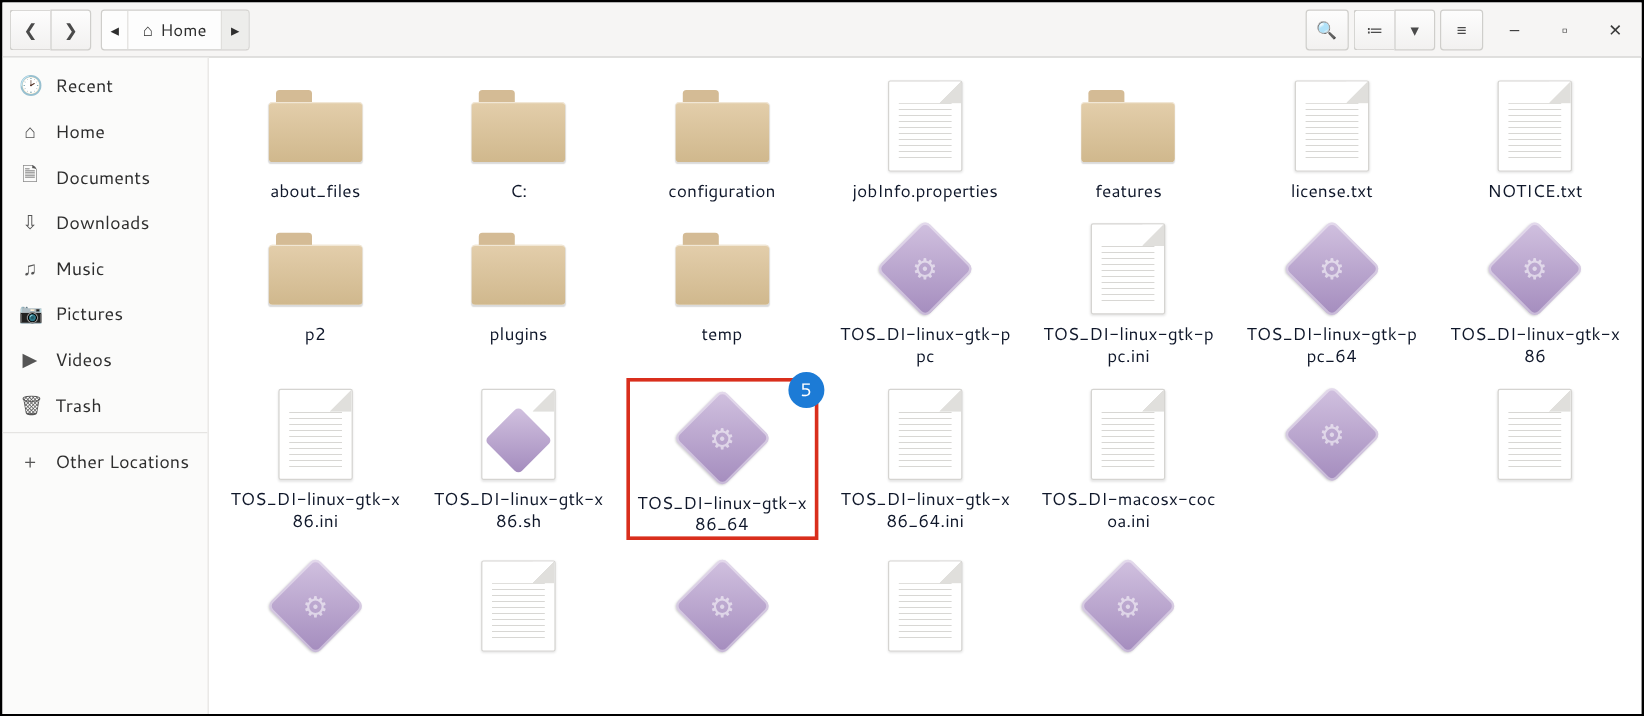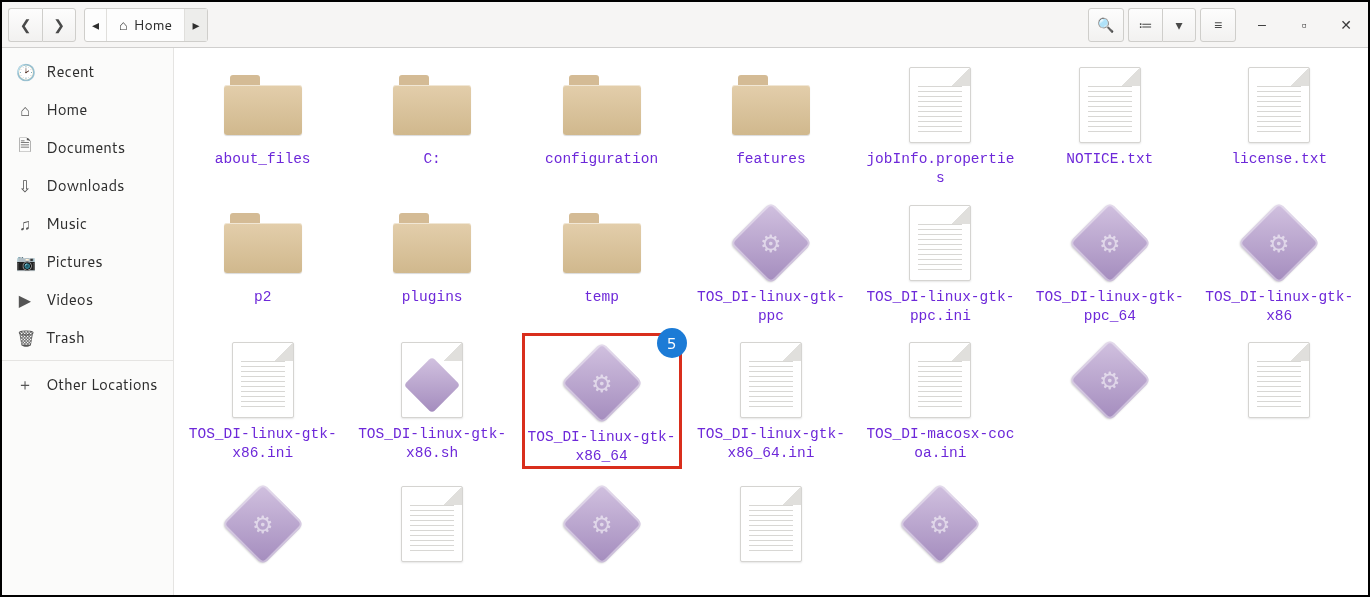--- a/index.html
+++ b/index.html
@@ -26,21 +26,21 @@
 .sidebar { width: 172px; border-right: 1px solid #e5e4e2; background: #fbfbfa; padding-top: 4px; overflow-y: auto; }
 .side-item { height: 38px; display: flex; align-items: center; gap: 12px; padding: 0 14px; font-size: 15px; color: #2e2e2e; cursor: pointer; }
 .side-item .ico { width: 18px; text-align: center; color: #555; font-size: 16px; }
 .side-sep { height: 1px; background: #e5e4e2; margin: 4px 0; }
 
 .content { flex: 1; overflow: auto; padding: 10px 4px 0 4px; }
 .grid { display: grid; grid-template-columns: repeat(7, 160px); justify-content: space-around; row-gap: 8px; }
 .item { display: flex; flex-direction: column; align-items: center; padding-top: 6px; cursor: pointer; position: relative; }
 .item.highlight { border: 3px solid #d92e1c; }
 .badge { position: absolute; top: -8px; right: -8px; width: 30px; height: 30px; border-radius: 50%; background: #1c7bd6; color: #fff; display: flex; align-items: center; justify-content: center; font-size: 15px; }
-.label { font-size: 14.5px; color: #6d28d9; text-align: center; margin-top: 4px; line-height: 1.3; max-width: 150px; word-break: break-all; font-family: Liberation Mono, monospace; }
+.label { font-size: 14.5px; color: #0f172a; text-align: center; margin-top: 4px; line-height: 1.3; max-width: 150px; word-break: break-all; }
 
 .icon-box { width: 90px; height: 82px; display: flex; align-items: center; justify-content: center; }
 
 
 .folder { position: relative; width: 78px; height: 60px; }
 .folder .tab { position: absolute; top: 0; left: 6px; width: 30px; height: 14px; background: #d4bb95; border-radius: 3px 3px 0 0; }
 .folder .front { position: absolute; top: 10px; left: 0; width: 78px; height: 50px; background: linear-gradient(#e3ceab,#d0b88d); border-radius: 3px; box-shadow: inset 0 1px 0 rgba(255,255,255,.5), 0 1px 1px rgba(0,0,0,.15); }
 
 
 .txtfile { position: relative; width: 62px; height: 76px; background: #fff; border: 1px solid #d5d4d1; border-radius: 2px; box-shadow: 0 1px 2px rgba(0,0,0,.1); overflow: hidden; }
@@ -159,50 +159,50 @@
           <div class="icon-box">
             <div class="folder">
               <div class="tab"></div>
               <div class="front"></div>
             </div>
           </div>
           <div class="label">configuration</div>
         </div>
         <div class="item">
           <div class="icon-box">
+            <div class="txtfile">
+              <div class="lines"></div>
+            </div>
+          </div>
+          <div class="label">jobInfo.properties</div>
+        </div>
+        <div class="item">
+          <div class="icon-box">
             <div class="folder">
               <div class="tab"></div>
               <div class="front"></div>
             </div>
           </div>
           <div class="label">features</div>
         </div>
         <div class="item">
           <div class="icon-box">
             <div class="txtfile">
               <div class="lines"></div>
             </div>
           </div>
-          <div class="label">jobInfo.properties</div>
+          <div class="label">license.txt</div>
         </div>
         <div class="item">
           <div class="icon-box">
             <div class="txtfile">
               <div class="lines"></div>
             </div>
           </div>
           <div class="label">NOTICE.txt</div>
-        </div>
-        <div class="item">
-          <div class="icon-box">
-            <div class="txtfile">
-              <div class="lines"></div>
-            </div>
-          </div>
-          <div class="label">license.txt</div>
         </div>
         <div class="item">
           <div class="icon-box">
             <div class="folder">
               <div class="tab"></div>
               <div class="front"></div>
             </div>
           </div>
           <div class="label">p2</div>
         </div>

